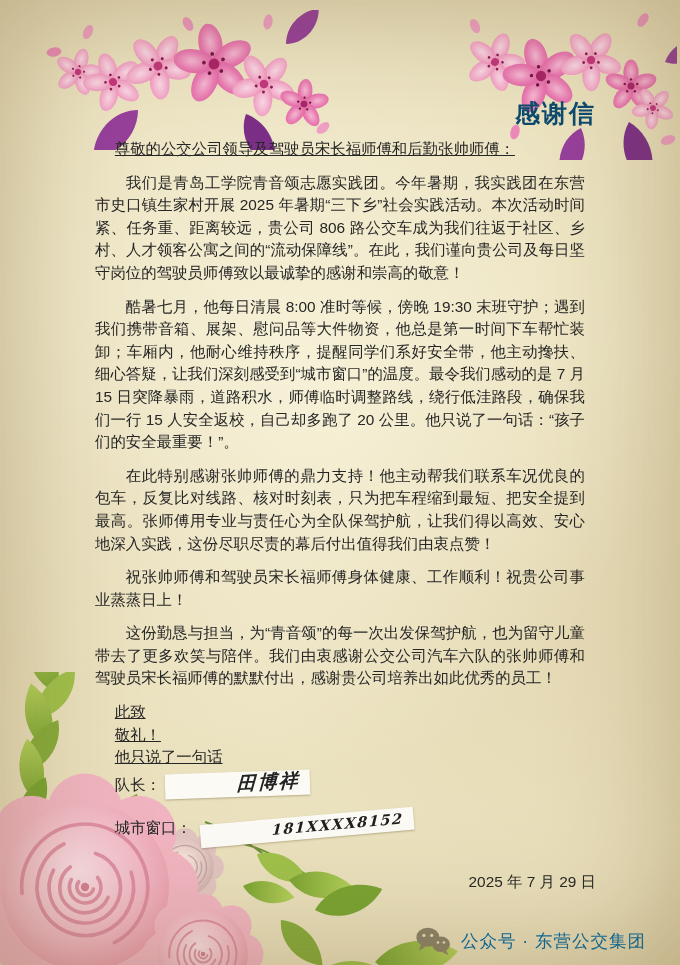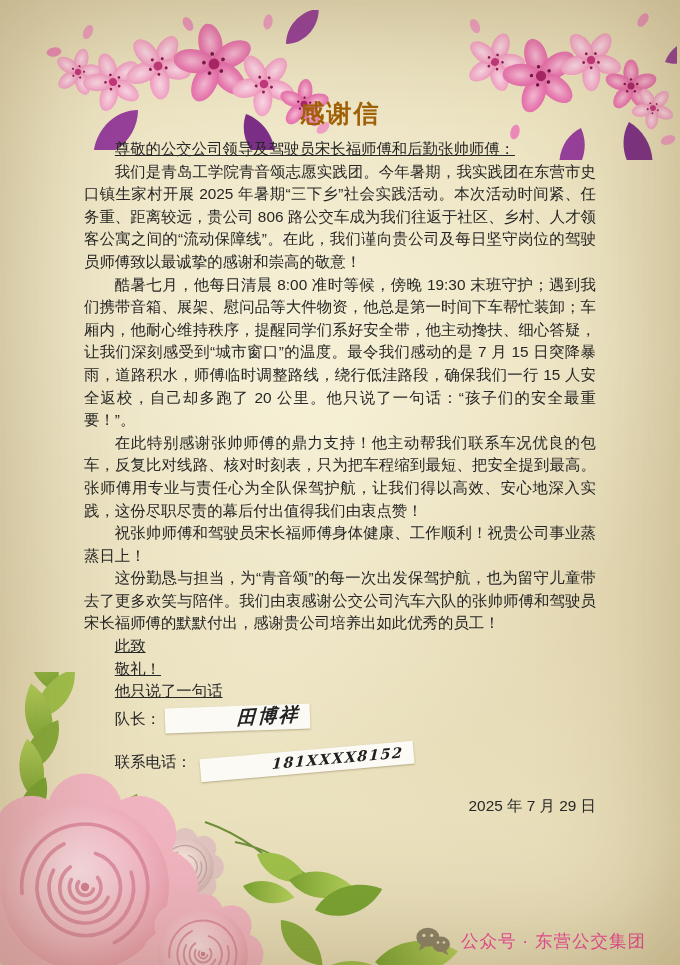--- a/index.html
+++ b/index.html
@@ -14,45 +14,45 @@
   }
   .vignette{position:absolute;inset:0;box-shadow:inset 0 0 130px rgba(115,90,40,.38);pointer-events:none;z-index:3;}
   .deco{position:absolute;z-index:1;}
   .letter{
     position:absolute;left:84px;top:97px;width:512px;z-index:2;
     color:#262626;font-size:15.4px;line-height:22.6px;
     text-align:justify;word-break:break-all;
   }
   .letter h1{
     margin:0 0 9px 0;font-size:25px;line-height:32px;font-weight:bold;
-    letter-spacing:2px;text-align:center;color:#a16207;
-  }
-  .letter p{margin:0;text-indent:2em;}
+    letter-spacing:2px;text-align:right;color:#0c4a6e;
+  }
+  .letter p{margin:11px;text-indent:2em;}
   .line{text-indent:2em;text-decoration:underline;}
   .closing-row{text-indent:2em;white-space:nowrap;}
   .row-leader{margin-top:5px;}
   .row-phone{margin-top:19px;}
   .slip{
     display:inline-block;background:#fbfaf4;box-shadow:0 1px 2px rgba(90,70,30,.35);
     padding:0 10px;vertical-align:middle;position:relative;top:-2px;
   }
   .slip-name{transform:rotate(-2deg);min-width:78px;}
   .slip-name span{
     display:inline-block;font-family:"DejaVu Serif",serif;font-style:italic;font-weight:600;
     font-size:19px;letter-spacing:2px;transform:skewX(-6deg) rotate(-2deg);color:#222;
   }
   .slip-phone{transform:rotate(-5deg);margin-left:4px;}
   .slip-phone span{
     display:inline-block;font-family:"DejaVu Serif",serif;font-style:italic;font-weight:600;
     font-size:14.5px;letter-spacing:1.5px;transform:skewX(-8deg);color:#1f1f1f;
   }
-  .date-line{text-align:right;margin-top:20px;text-indent:0;}
+  .date-line{text-align:right;margin-top:30px;text-indent:0;}
   .footer{
     position:absolute;right:34px;bottom:9px;z-index:2;display:flex;align-items:center;gap:9px;
-    color:#ec4899;font-size:17.5px;letter-spacing:1px;
+    color:#0369a1;font-size:17.5px;letter-spacing:1px;
   }
 </style>
 </head>
 <body>
 
 <svg width="0" height="0" style="position:absolute" aria-hidden="true">
   <defs>
     <radialGradient id="bgL" cx="50%" cy="45%" r="60%">
       <stop offset="0%" stop-color="#fbd9e8"></stop>
         <stop offset="60%" stop-color="#f5aecd"></stop>
@@ -196,21 +196,21 @@
   <div class="line">此致</div>
   <div class="line">敬礼！</div>
   <div class="line">他只说了一句话</div>
   <div class="closing-row row-leader">
     <span>队长：</span>
     <span class="slip slip-name">
       <span>田博祥</span>
     </span>
   </div>
   <div class="closing-row row-phone">
-    <span>联系电话：</span>
+    <span>城市窗口：</span>
     <span class="slip slip-phone">
       <span>181XXXX8152</span>
     </span>
   </div>
   <div class="date-line">2025 年 7 月 29 日</div>
 </div>
 
 <div class="footer">
   <svg width="38" height="30" viewBox="0 0 40 32">
     <ellipse cx="14.5" cy="12" rx="12.2" ry="10.2" fill="#8b8268"></ellipse>

